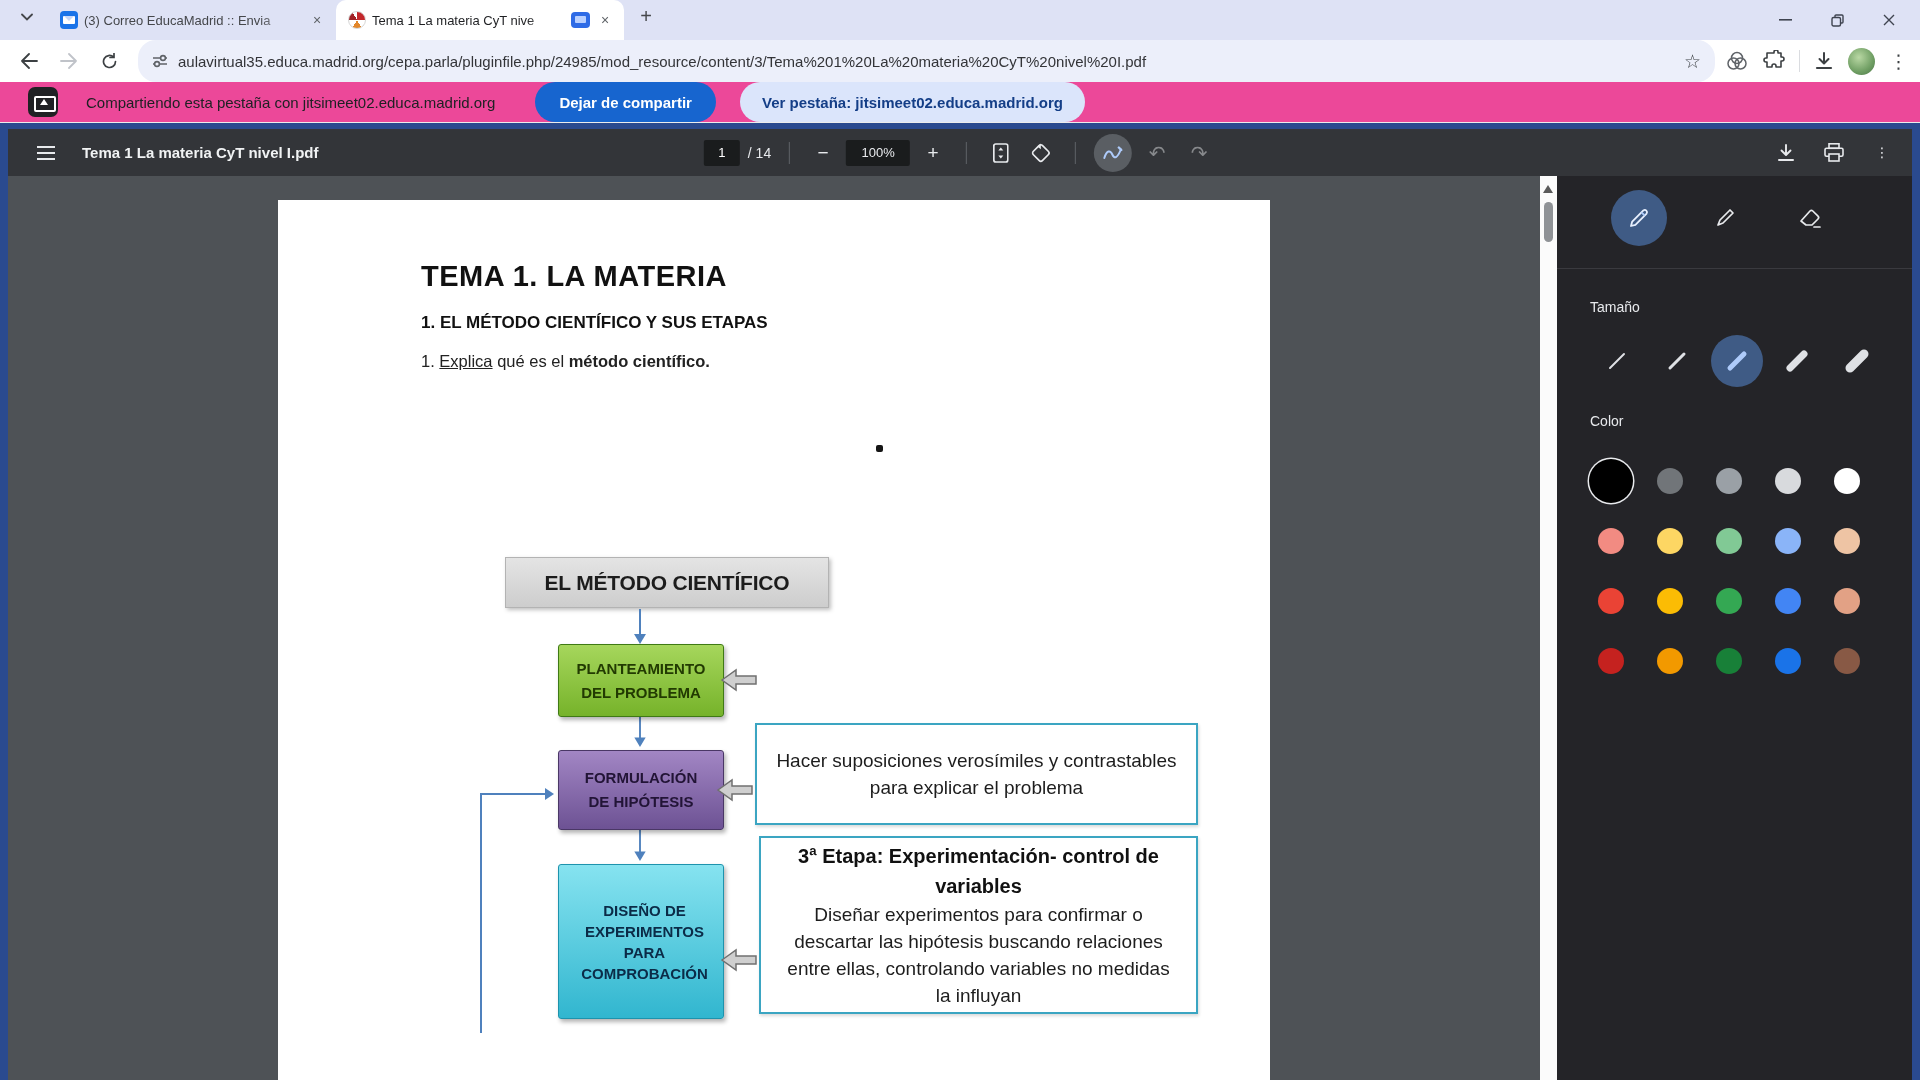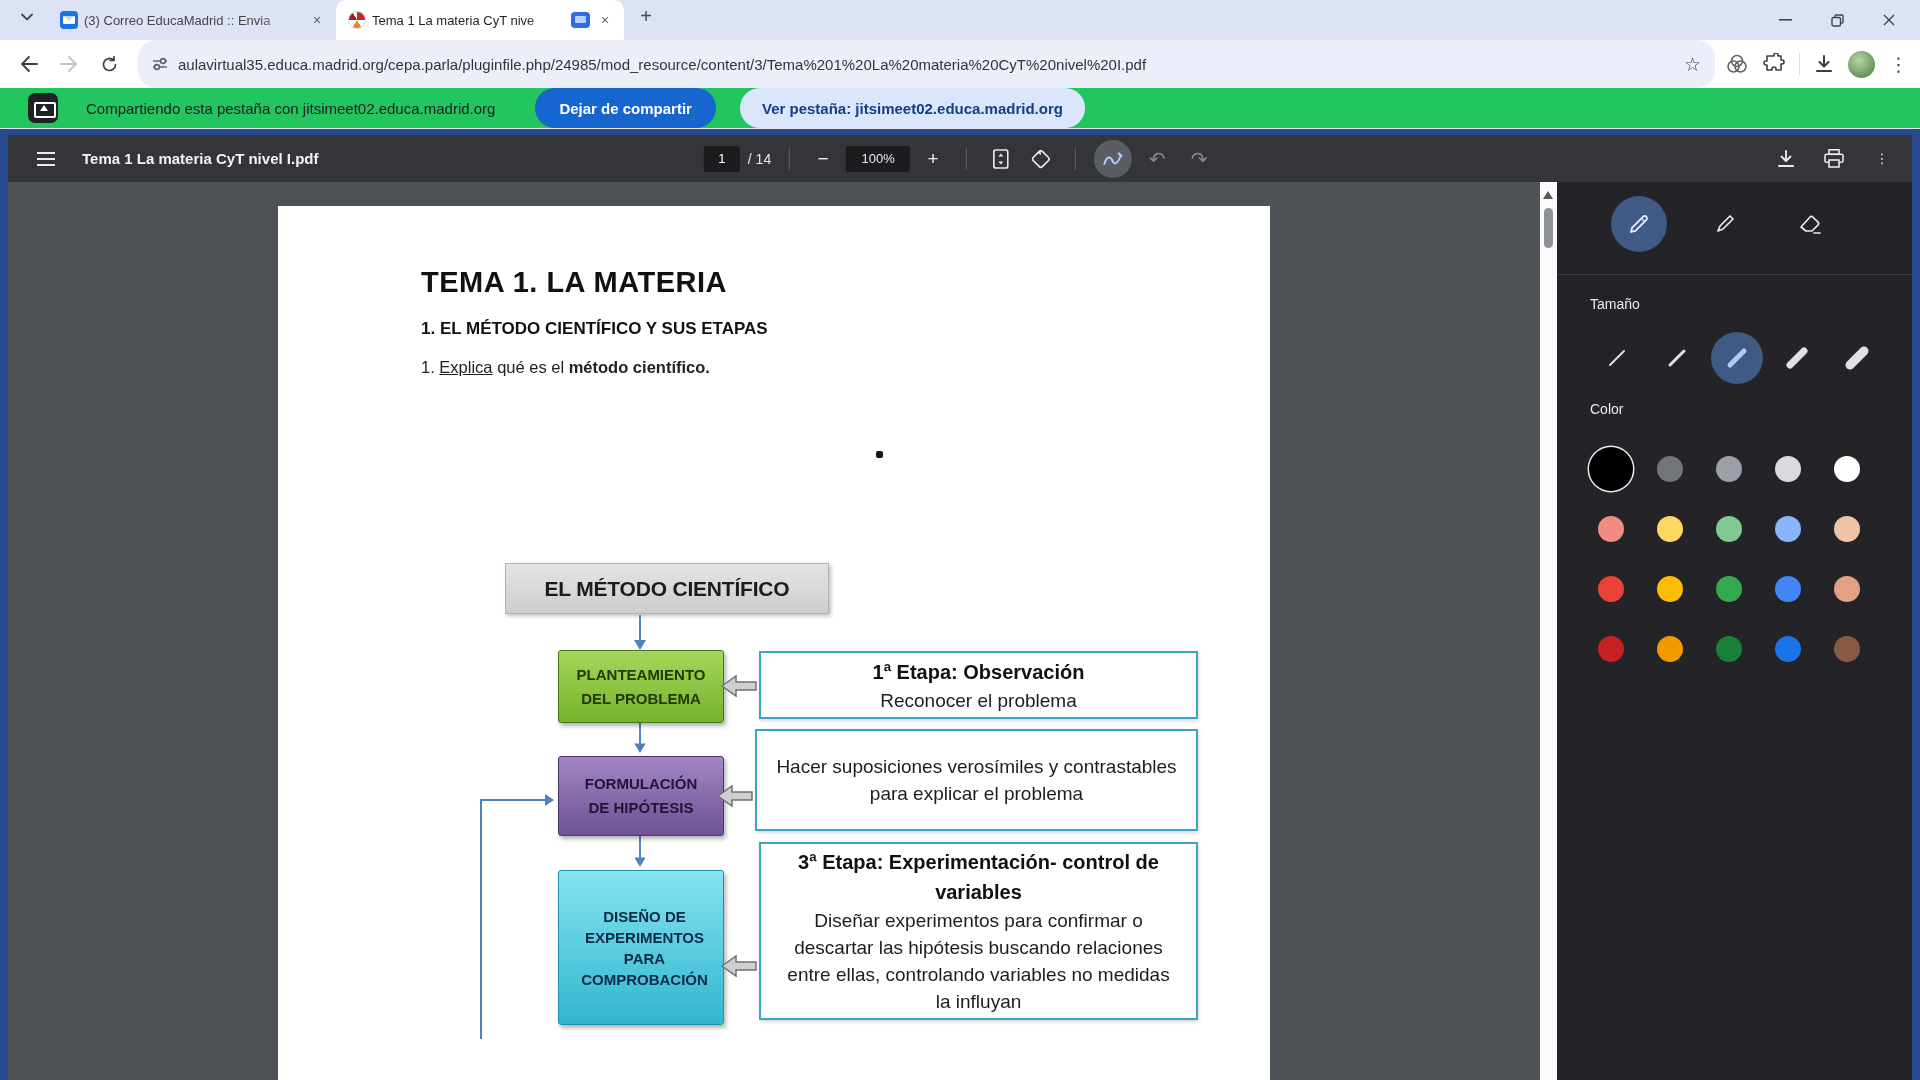--- a/index.html
+++ b/index.html
@@ -21,30 +21,30 @@
   .fav-edu { width:18px; height:18px; border-radius:50%; flex:none; background:conic-gradient(#c3272b 0 90deg,#fff 90deg 150deg,#e2872c 150deg 210deg,#fff 210deg 270deg,#a02125 270deg 330deg,#fff 330deg); border:1px solid #d6d6d6; }
   .sharebadge { width:19px; height:16px; border-radius:4px; background:#2e6be6; position:relative; margin-right:6px; flex:none; }
   .sharebadge::before { content:""; position:absolute; left:4px; top:4px; width:11px; height:7px; background:#b9d0ff; border-radius:1px; }
   .newtab { width:28px; height:28px; margin:0 0 10px 8px; border:none; background:transparent; font-size:20px; color:#45474b; border-radius:50%; cursor:pointer; }
   .wincontrols { position:absolute; right:8px; top:0; height:40px; display:flex; align-items:center; gap:26px; padding-right:10px; }
   .winbtn { width:26px; height:26px; border:none; background:transparent; display:flex; align-items:center; justify-content:center; cursor:pointer; }
 
   
   .addressbar { height:50px; background:#fff; display:flex; align-items:center; padding:0 12px; }
   .navbtn { width:34px; height:34px; border:none; background:transparent; border-radius:50%; display:flex; align-items:center; justify-content:center; cursor:pointer; margin-right:6px; }
-  .omnibox { flex:1; height:48px; margin:0 10px 0 6px; background:#eceffa; border-radius:18px; display:flex; align-items:center; padding:0 14px; }
+  .omnibox { flex:1; height:42px; margin:0 10px 0 6px; background:#eceffa; border-radius:18px; display:flex; align-items:center; padding:0 14px; }
   .omnibox .url { flex:1; font-size:15px; color:#333438; white-space:nowrap; overflow:hidden; }
   .star { font-size:19px; color:#3c4043; cursor:pointer; margin-left:8px; }
   .abar-icons { display:flex; align-items:center; gap:14px; }
   .abar-sep { width:1px; height:22px; background:#dadce0; }
   .avatar { width:27px; height:27px; border-radius:50%; background:radial-gradient(circle at 40% 35%, #b9d8a4, #6f9e63 60%, #4b7547); cursor:pointer; }
   .kebab { font-size:19px; color:#3c4043; cursor:pointer; }
 
   
-  .sharebar { height:72px; background:#22c55e; display:flex; align-items:center; padding:0 28px; border-bottom:1px solid #ececec; }
+  .sharebar { height:72px; background:#ec4899; display:flex; align-items:center; padding:0 28px; border-bottom:1px solid #ececec; }
   .shareico { width:30px; height:30px; border-radius:7px; background:#202124; position:relative; margin-right:28px; flex:none; }
   .shareico::before { content:""; position:absolute; left:6px; top:9px; width:18px; height:12px; border:2px solid #fff; border-radius:2px; }
   .shareico::after { content:""; position:absolute; left:12px; top:12px; border-left:4px solid transparent; border-right:4px solid transparent; border-bottom:6px solid #fff; }
   .sharemsg { font-size:15px; color:#202124; }
   .btn-stop { margin-left:40px; height:40px; padding:4px 24px; border:none; border-radius:20px; background:#1765cf; color:#fff; font-size:15px; font-weight:700; font-family:inherit; cursor:pointer; }
   .btn-view { margin-left:24px; height:40px; padding:0 22px; border:none; border-radius:20px; background:#dbe5fb; color:#143e87; font-size:15px; font-weight:700; font-family:inherit; cursor:pointer; }
 
   
   .capture { flex:1; border:8px solid #2a4a8f; border-top-width:6px; display:flex; flex-direction:column; background:#4e5256; }
 
@@ -99,21 +99,21 @@
   .vscroll { width:17px; background:#fbfbfb; position:relative; flex:none; }
   .sc-up { position:absolute; top:9px; left:3px; width:0; height:0; border-left:5.5px solid transparent; border-right:5.5px solid transparent; border-bottom:8px solid #5a5a5a; cursor:pointer; }
   .sc-thumb { position:absolute; top:26px; left:4px; width:9px; height:40px; background:#8f9296; border-radius:5px; cursor:pointer; }
 
   
   .sidepanel { width:355px; background:#242428; flex:none; color:#e8eaed; }
   .toolrow { display:flex; align-items:center; gap:46px; padding:22px 0 18px 62px; }
   .toolbtn { width:40px; height:40px; border:none; background:transparent; color:#e8eaed; display:flex; align-items:center; justify-content:center; border-radius:50%; cursor:pointer; }
   .toolbtn.sel { width:56px; height:56px; background:#3f5b85; margin:-8px; }
   .sp-div { height:1px; background:#3a3a3f; margin-top:12px; }
-  .sp-label { font-size:14px; color:#e8eaed; margin:21px 0 0 33px; }
+  .sp-label { font-size:14px; color:#e8eaed; margin:30px 0 0 33px; }
   .sizerow { display:flex; align-items:center; gap:16px; padding:24px 0 0 38px; }
   .sizebtn { width:44px; height:44px; border:none; background:transparent; border-radius:50%; display:flex; align-items:center; justify-content:center; cursor:pointer; }
   .sizebtn.sel { background:#3f5b85; width:52px; height:52px; margin:-4px; }
   .palette { display:grid; grid-template-columns:repeat(5,59px); grid-auto-rows:60px; padding:22px 0 0 24px; }
   .swatch { width:26px; height:26px; border-radius:50%; border:none; cursor:pointer; place-self:center; }
   .swatch.sel { width:44px; height:44px; box-shadow:0 0 0 1.5px #e8eaed; }
 </style>
 </head>
 <body>
 
@@ -291,24 +291,20 @@
             </svg>
           <svg class="downarrow da3" viewBox="0 0 16 36">
               <line x1="8" y1="0" x2="8" y2="26" stroke="#4f81bd" stroke-width="2"></line>
               <polygon points="2,25 14,25 8,35" fill="#4f81bd"></polygon>
             </svg>
 
           <div class="stagebox sb1" style="background: linear-gradient(rgb(166, 214, 92), rgb(118, 179, 42)); color: rgb(34, 58, 2);">PLANTEAMIENTO<br>DEL PROBLEMA</div>
           <div class="stagebox sb2" style="background: linear-gradient(rgb(162, 134, 196), rgb(109, 82, 148)); color: rgb(34, 20, 54);">FORMULACIÓN<br>DE HIPÓTESIS</div>
           <div class="stagebox sb3" style="background: linear-gradient(rgb(134, 227, 240), rgb(49, 182, 207)); color: rgb(11, 43, 71);">DISEÑO DE<br>EXPERIMENTOS<br>PARA<br>COMPROBACIÓN</div>
 
-          <div class="infobox ib1">
-            <div class="it">1ª Etapa: Observación</div>
-            <div class="il">Reconocer el problema</div>
-          </div>
           <div class="infobox ib2">
             <div class="il">Hacer suposiciones verosímiles y contrastables<br>para explicar el problema</div>
           </div>
           <div class="infobox ib3">
             <div class="it">3ª Etapa: Experimentación- control de variables</div>
             <div class="il">Diseñar experimentos para confirmar o<br>descartar las hipótesis buscando relaciones<br>entre ellas, controlando variables no medidas<br>la influyan</div>
           </div>
 
           <svg class="grayarrow ga1" viewBox="0 0 38 24">
               <path d="M2 12 L16 2 L16 8 L36 8 L36 16 L16 16 L16 22 Z" fill="#cfcfcf" stroke="#707070" stroke-width="1.5"></path>

